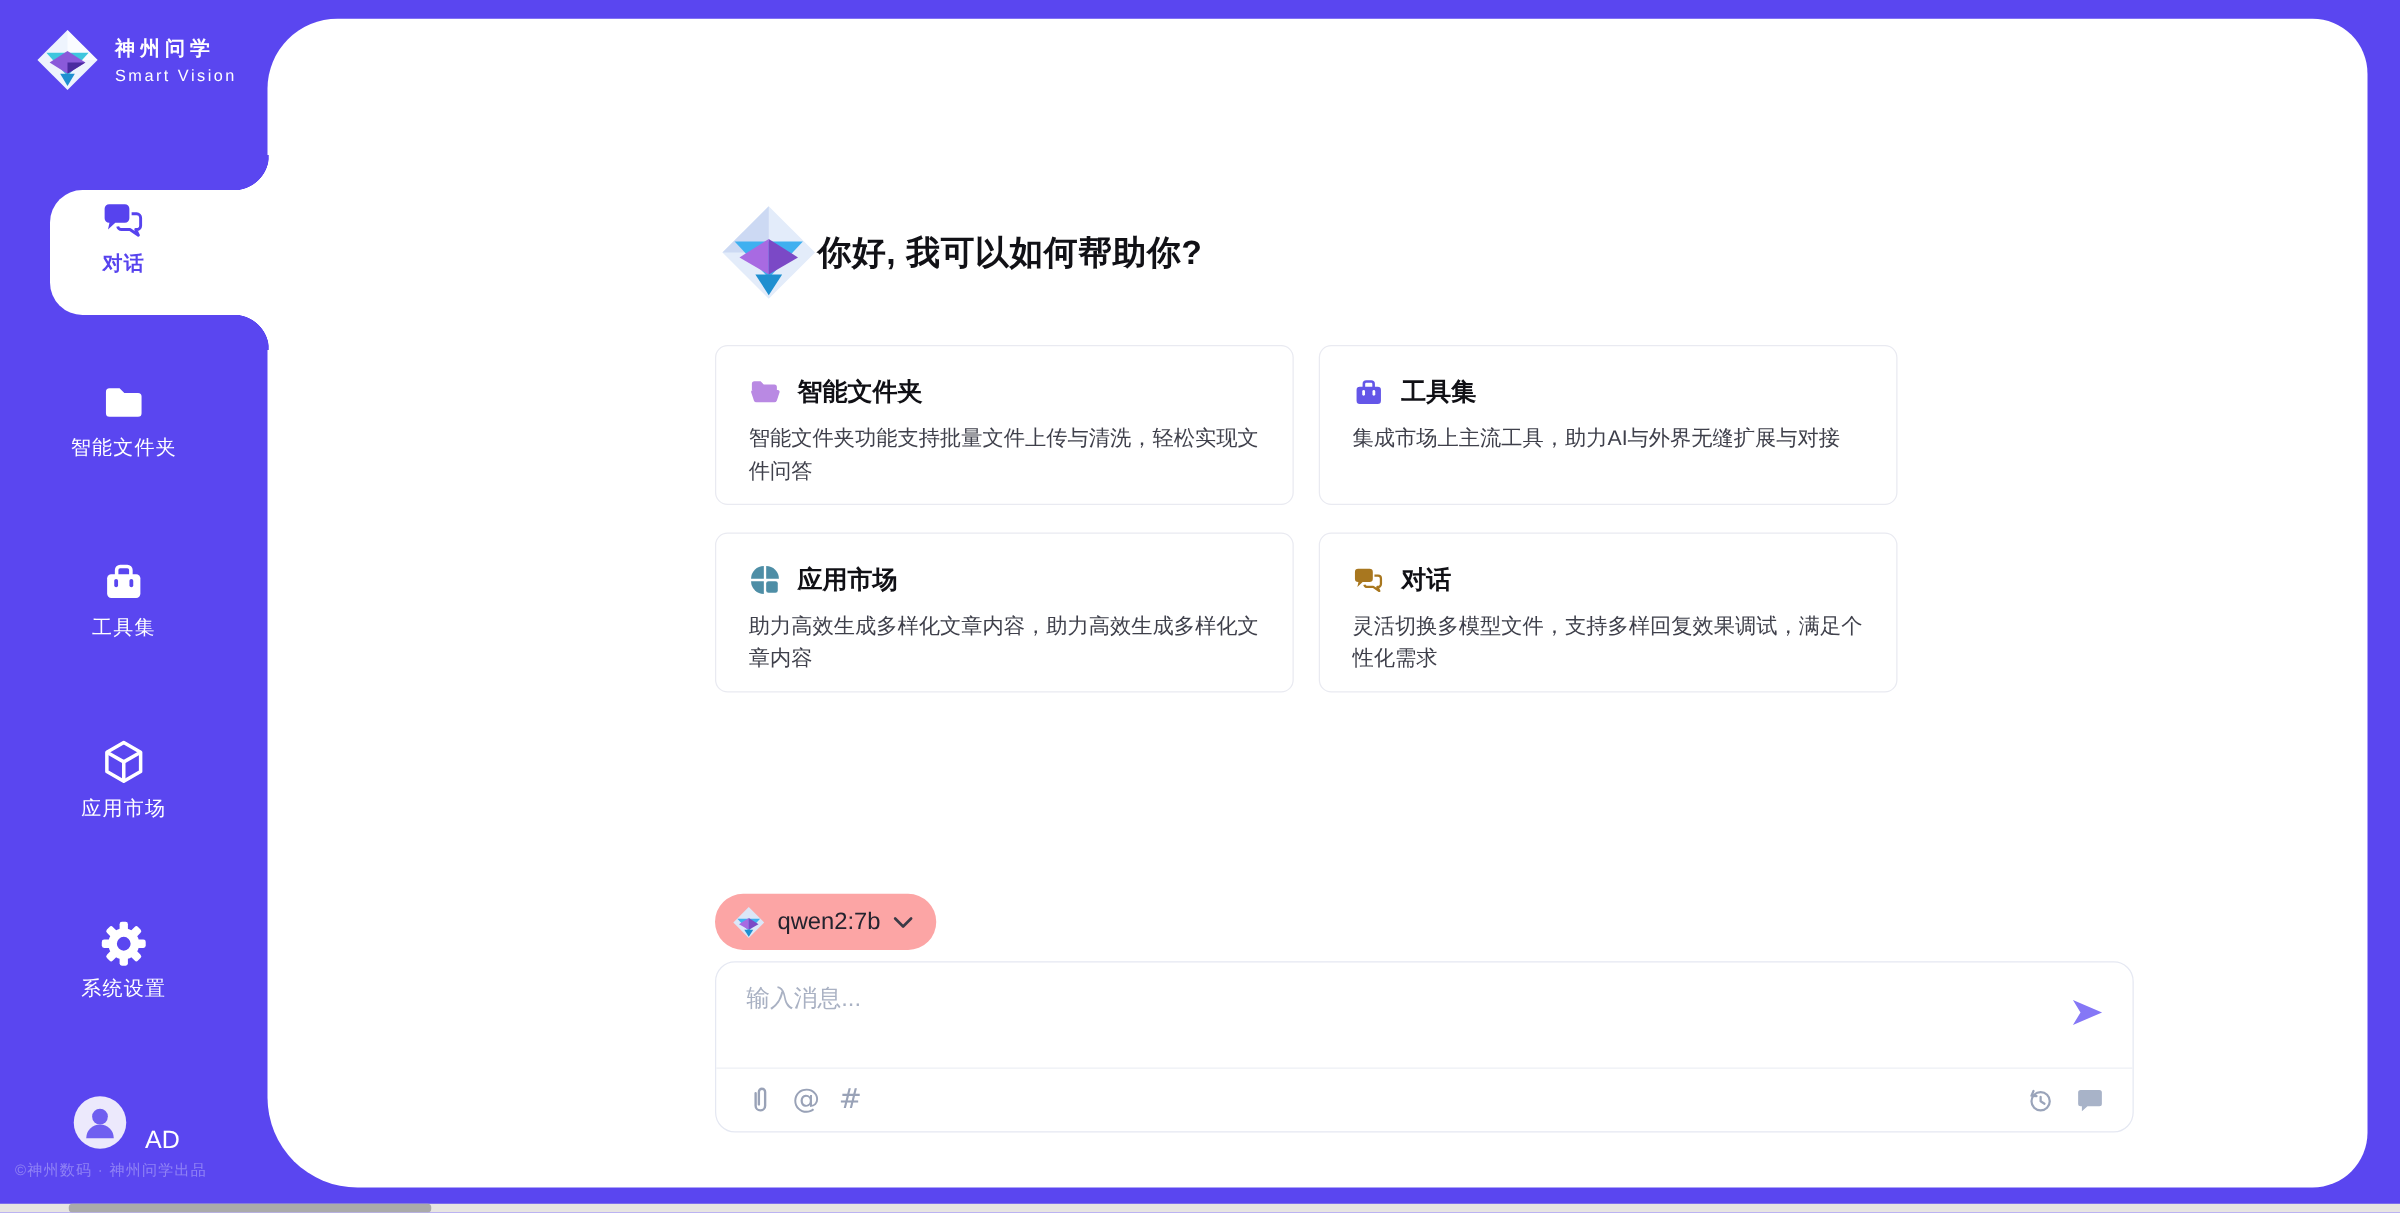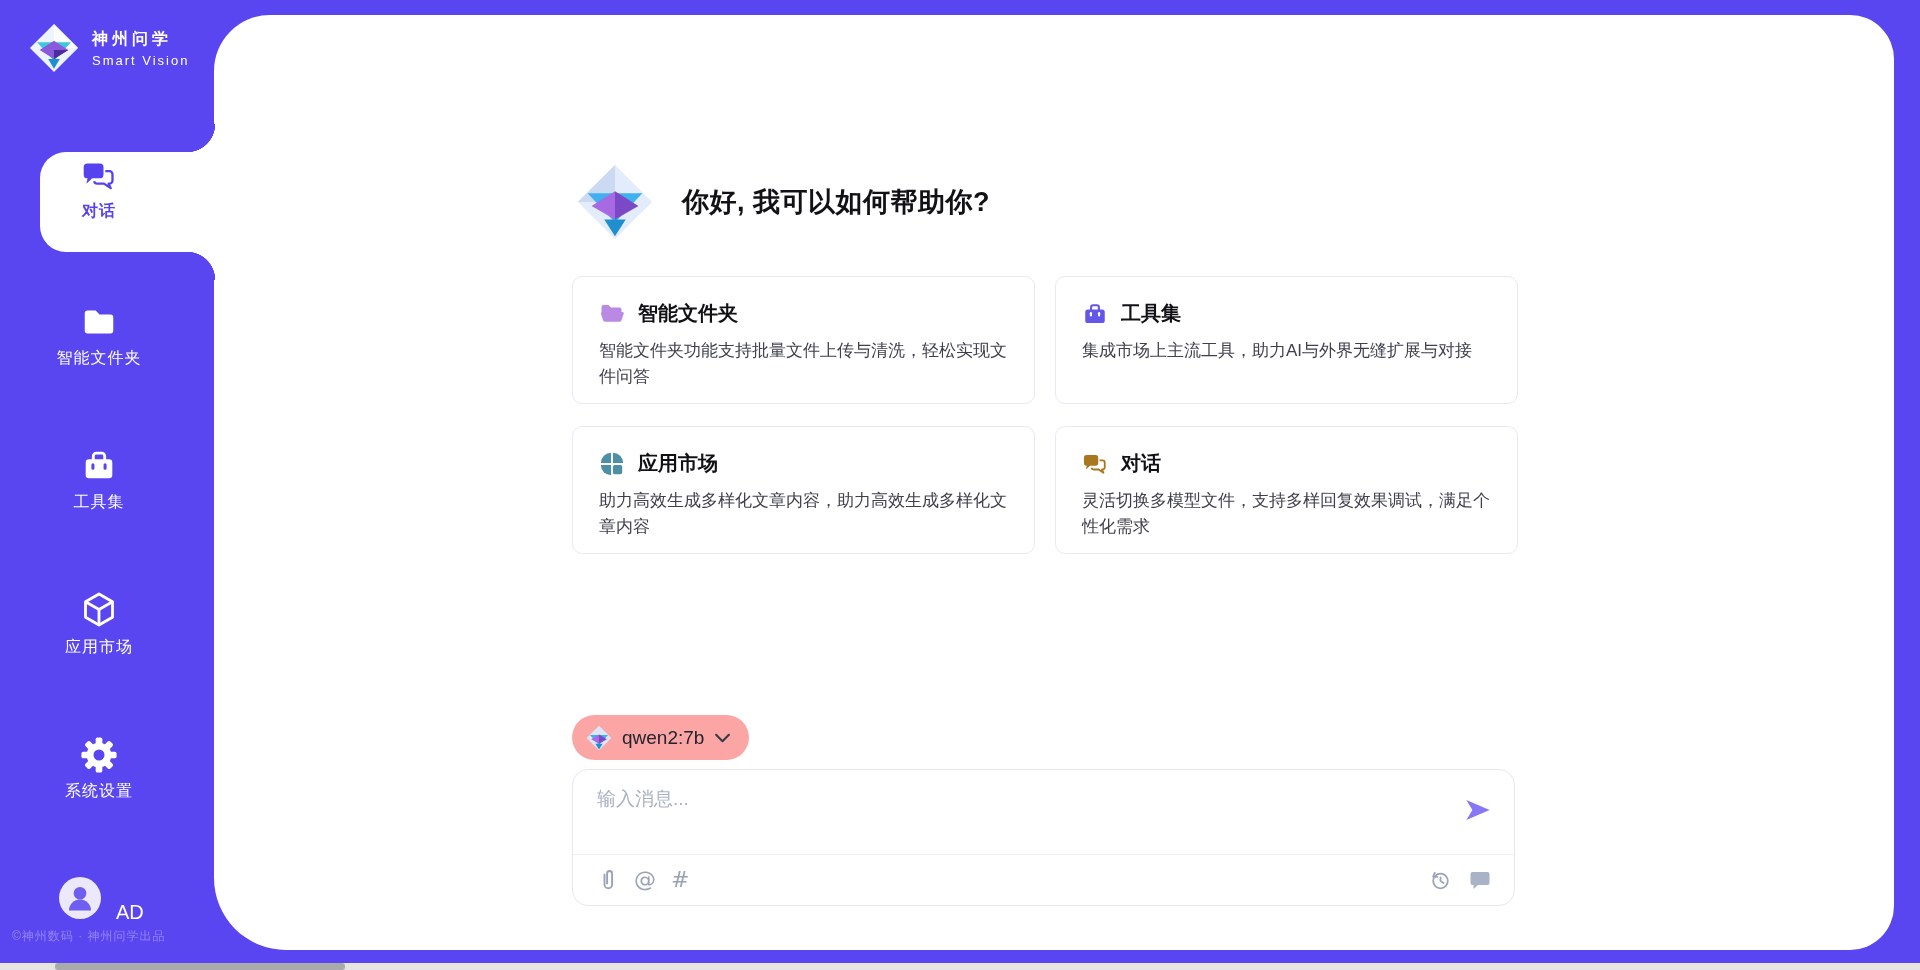--- a/index.html
+++ b/index.html
@@ -54,21 +54,21 @@
   .pos-market { top:590px; }
   .pos-gear   { top:736px; }
 
   .user-row { position:absolute; left:59px; top:872px; display:flex; align-items:center; gap:15px; cursor:pointer; }
   .avatar { width:42px; height:42px; border-radius:50%; background:#ece9fc; display:flex; align-items:center; justify-content:center; overflow:hidden; }
   .user-name { color:#fff; font-size:20px; font-weight:500;margin-top:29px; }
 
   .copyright { position:absolute; left:12px; top:928px; color:rgba(255,255,255,0.32); font-size:12px; letter-spacing:1px; }
 
   
-  .greeting-row { position:absolute; left:362px; top:148px; display:flex; align-items:center; gap:28px; }
+  .greeting-row { position:absolute; left:362px; top:148px; display:flex; align-items:center; gap:0; }
   .greeting-text { font-size:27px; font-weight:bold; color:#111116; letter-spacing:0.5px; }
 
   .cards { position:absolute; left:358px; top:261px; width:948px;
     display:grid; grid-template-columns:463px 463px; grid-auto-rows:128px; gap:22px 20px; }
   .card {
     background:#fff; border:1px solid #e9eaf1; border-radius:10px;
     padding:23px 26px; cursor:pointer;
   }
   .card-head { display:flex; align-items:center; gap:13px; margin-bottom:11px; }
   .card-title { font-size:20px; font-weight:bold; color:#101015; }
@@ -80,21 +80,21 @@
   .icon-chat-card { color:#a8771f; }
 
   .model-pill {
     position:absolute; left:358px; top:700px; height:45px;
     display:flex; align-items:center; gap:10px; padding:0 18px 0 14px;
     background:#fca5a5; border-radius:23px; cursor:pointer;
   }
   .model-name { font-size:19px; color:#23232e; }
 
   .composer {
-    position:absolute; left:358px; top:754px; width:943px; height:137px;
+    position:absolute; left:358px; top:754px; width:1135px; height:137px;
     border:1.5px solid #e5e8f2; border-radius:16px; background:#fff;
   }
   .composer textarea {
     position:absolute; left:24px; top:16px; right:70px; height:60px;
     border:none; outline:none; resize:none; font-family:inherit;
     font-size:19px; color:#2a2a33; background:transparent;
   }
   .composer textarea::placeholder { color:#a9b1c3; }
   .send-btn { position:absolute; right:22px; top:26px; width:28px; height:28px; border:none; background:transparent; cursor:pointer; padding:0; }
   .composer-divider { position:absolute; left:0; right:0; top:84px; height:1px; background:#edeff5; }

